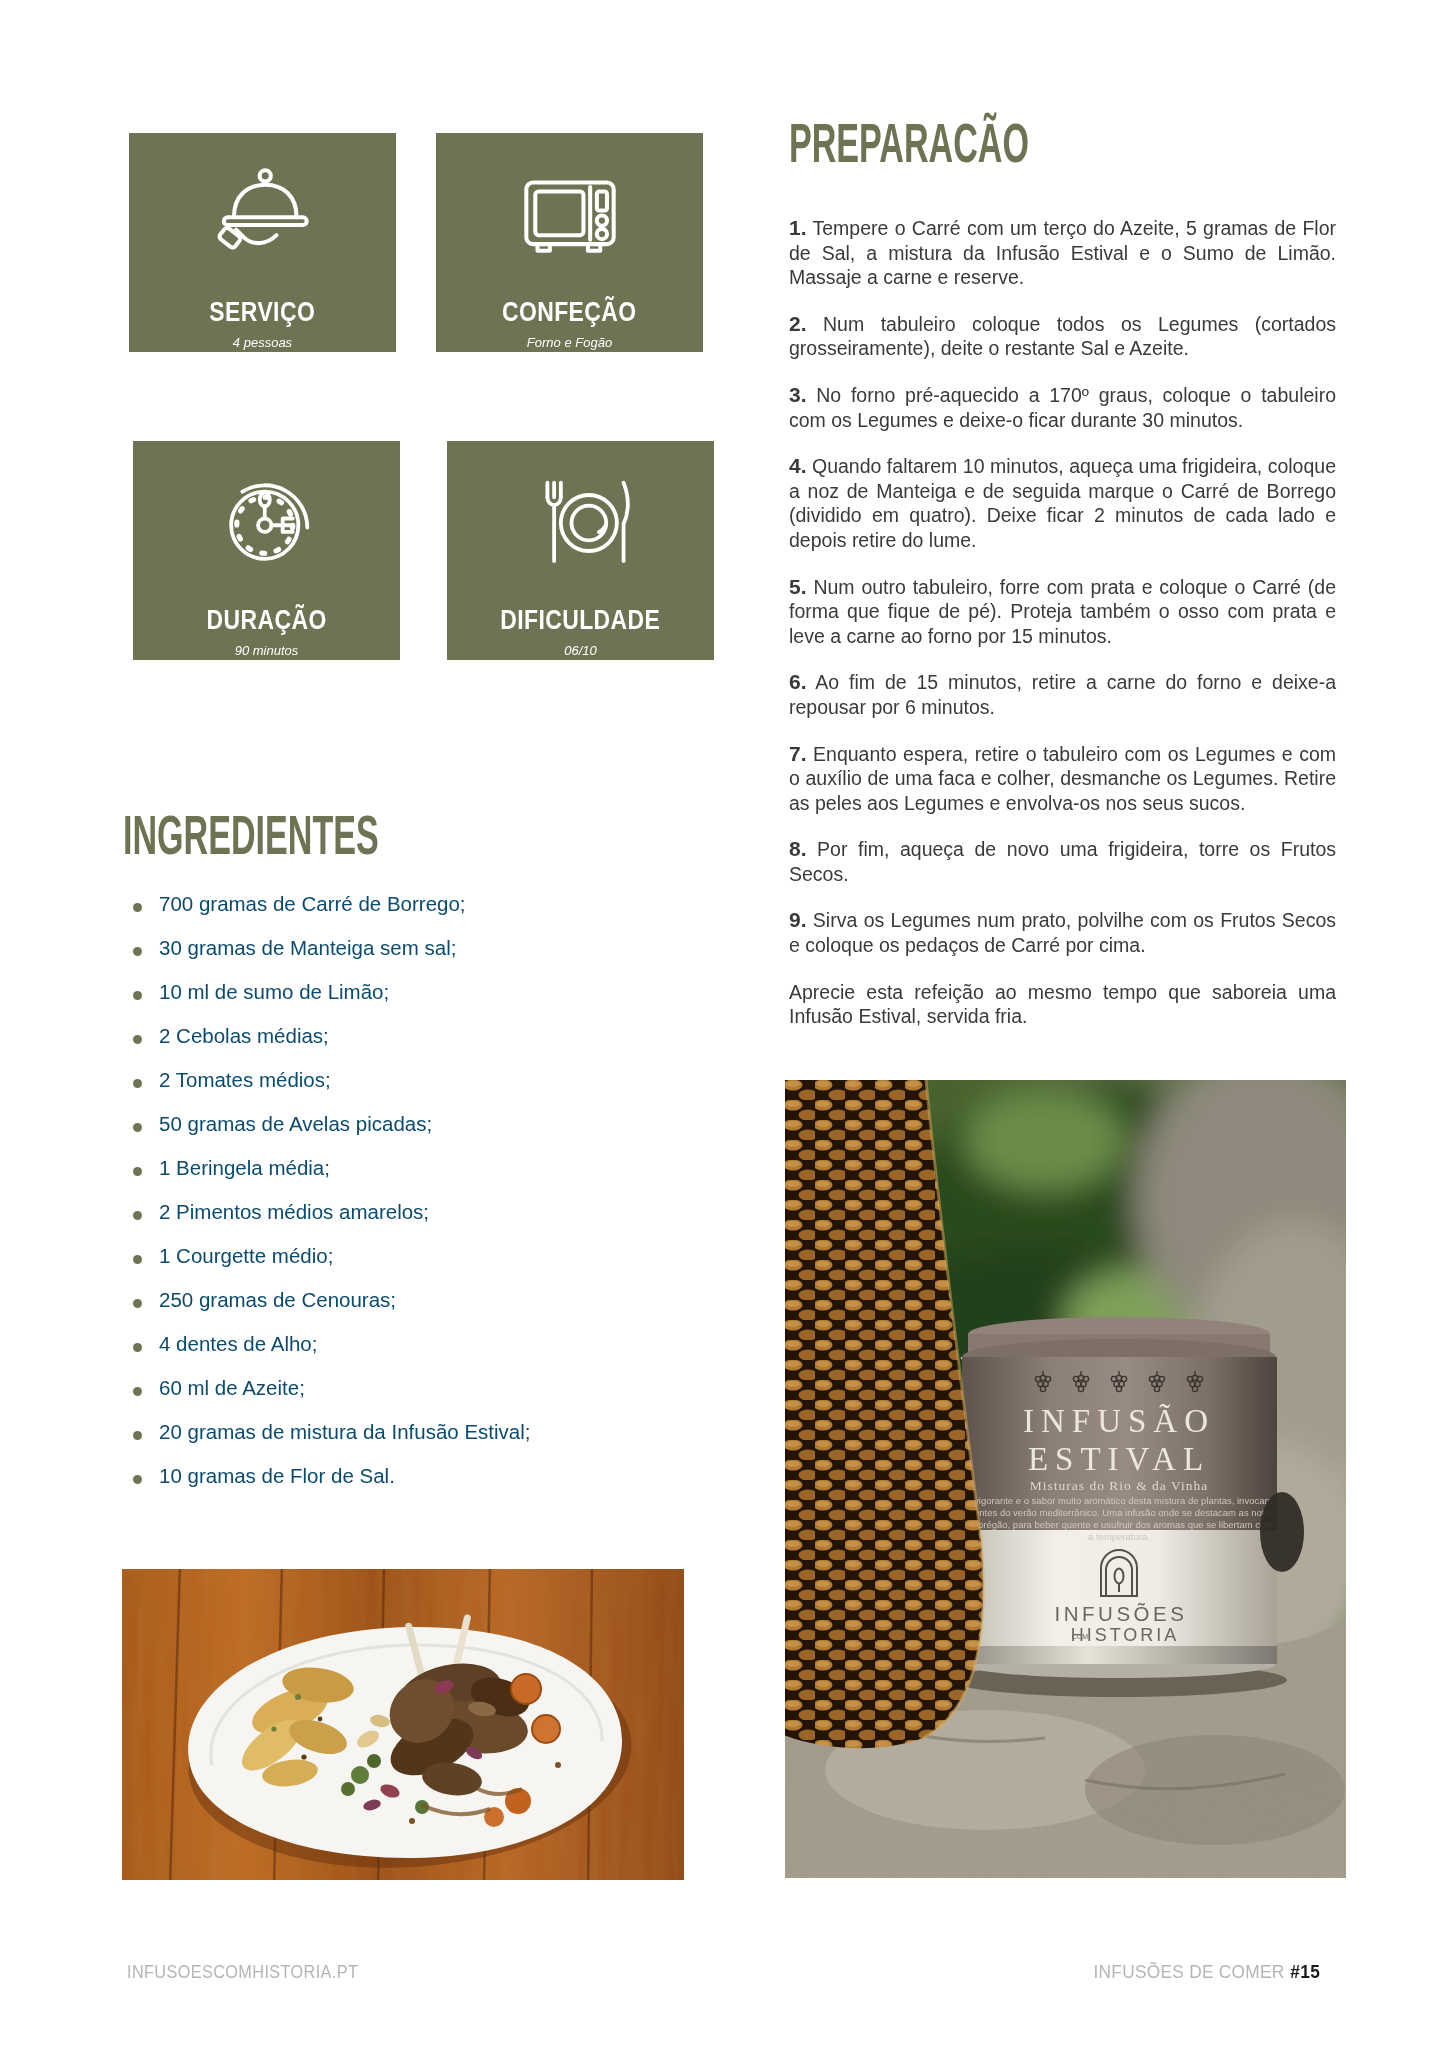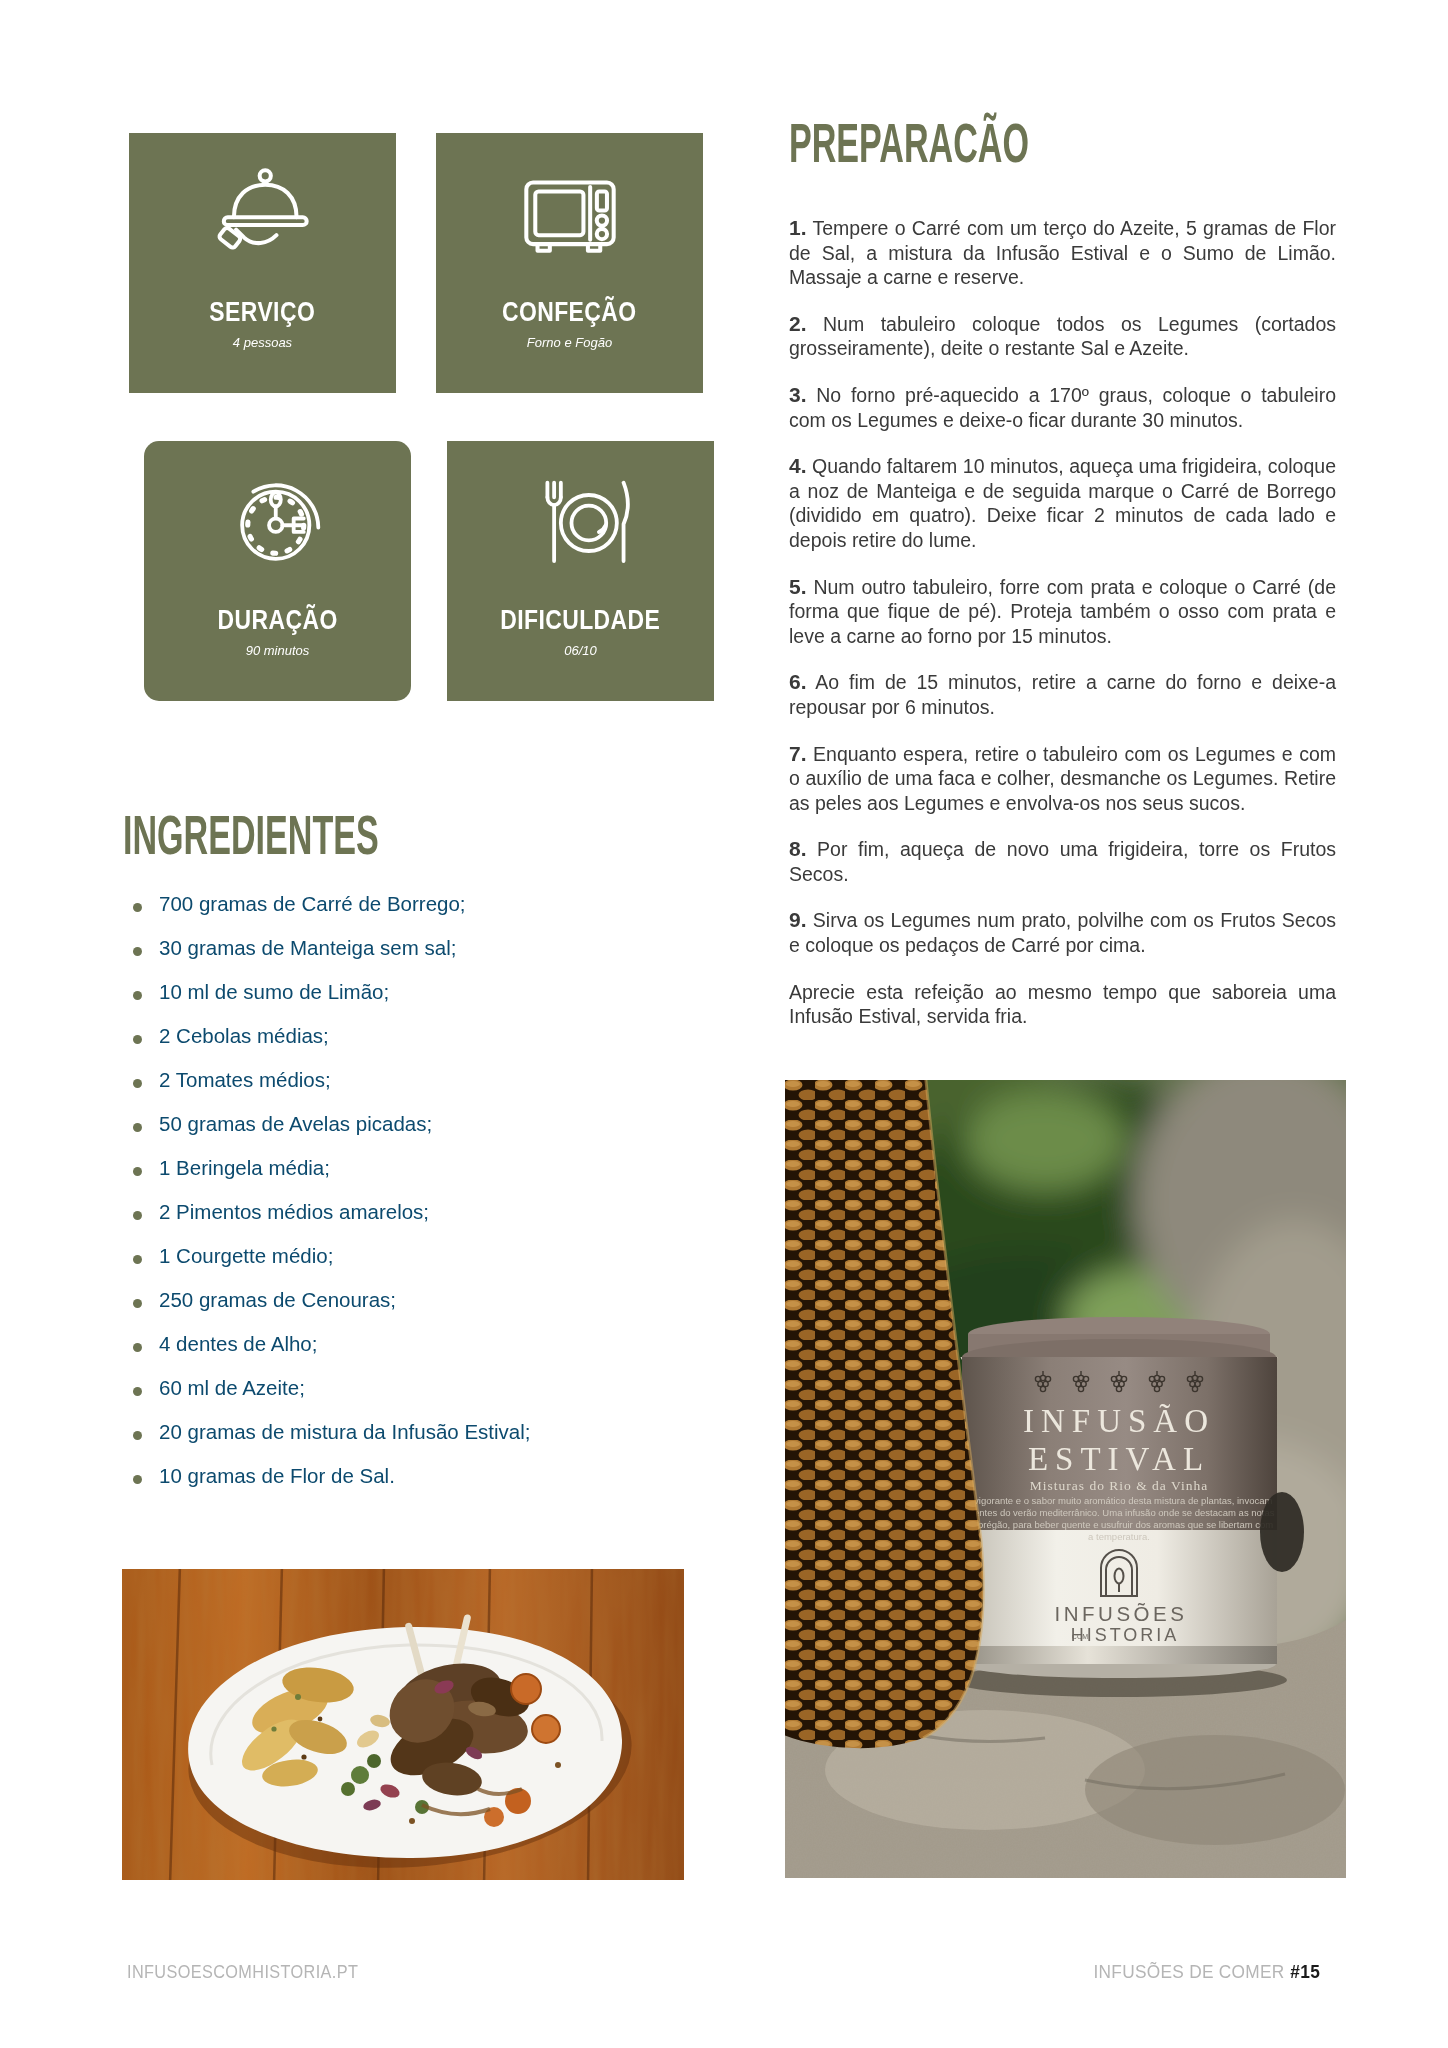--- a/index.html
+++ b/index.html
@@ -5,32 +5,32 @@
   * { margin:0; padding:0; box-sizing:border-box; }
   html,body { background:#888; }
   .page {
     position:relative; width:1448px; height:2048px; background:#ffffff;
     margin:0 auto; overflow:hidden;
     font-family:"Liberation Sans", sans-serif; color:#3b3b3b;
   }
   
   .info-grid { position:absolute; left:129px; top:133px; width:574px; }
   .info-box {
-    position:absolute; width:267px; height:260px; background:#6d7453;
+    position:absolute; width:267px; height:219px; background:#6d7453;
     display:flex; flex-direction:column; align-items:center; text-align:center;
   }
   .info-box .icon { margin-top:26px; width:112px; height:112px; }
   .box-title {
     margin-top:28px; color:#fff; font-weight:700; font-size:27px; line-height:1;
     display:inline-block; transform:scaleX(.85); transform-origin:center; letter-spacing:.5px;
     white-space:nowrap;
   }
   .box-sub { margin-top:9px; color:#fff; font-style:italic; font-size:13px; }
   #box-0 { left:0; top:0; } #box-1 { left:307px; top:0; }
-  #box-2 { left:15px; top:308px;border-radius:15px; } #box-3 { left:307px; top:308px;margin-left:11px; }
+  #box-2 { left:4px; top:308px; } #box-3 { left:307px; top:308px;margin-left:11px; }
   
   .section-title {
     position:absolute; color:#6d7453; font-weight:700; font-size:55px; line-height:1;
     transform:scaleX(.62); transform-origin:left top; white-space:nowrap; letter-spacing:0;
   }
   #ingredients-title { left:123px; top:808px; }
   #preparation-title { left:789px; top:116px; }
   
   .ing-list { position:absolute; left:127px; top:893px; width:580px; list-style:none; }
   .ing-list li { display:flex; align-items:center; margin-bottom:22px; font-size:20.5px; line-height:22px; color:#0c4a6e; }

